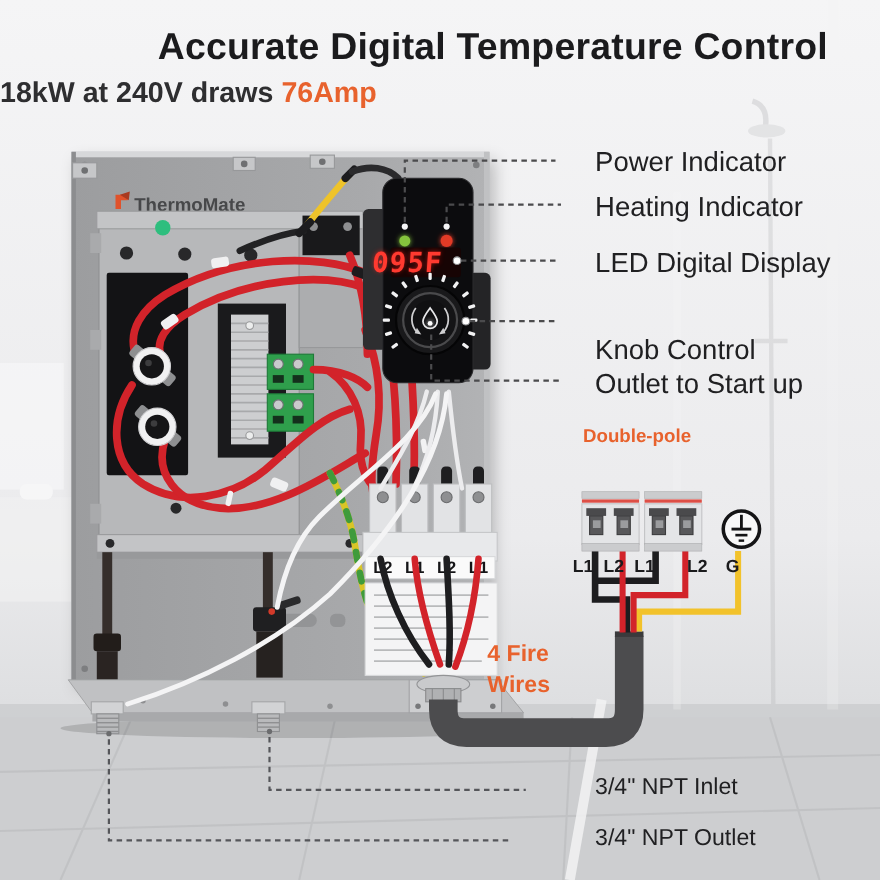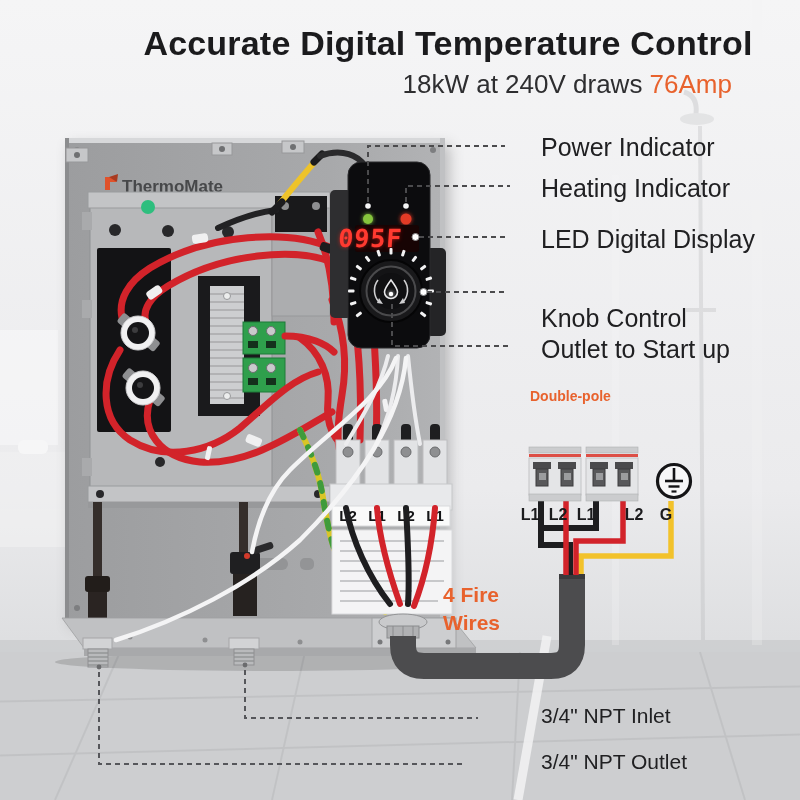--- a/index.html
+++ b/index.html
@@ -2,26 +2,26 @@
 <html><head>
 <meta charset="utf-8">
 <style>
   html,body{margin:0;padding:0;}
   body{width:800px;height:800px;position:relative;overflow:hidden;
        font-family:"Liberation Sans",sans-serif;background:#efeff1;}
   .stage{position:absolute;inset:0;width:800px;height:800px;}
   .txt{position:absolute;white-space:nowrap;}
   .title{top:24px;left:0;width:800px;text-align:center;font-size:34px;font-weight:800;
          color:#1b1b1d;letter-spacing:.2px;padding-left:48px;}
-  .subtitle{top:69px;left:0;width:732px;text-align:right;font-size:26px;font-weight:400;color:#2e2e30;}
+  .subtitle{top:69px;left:0;width:732px;text-align:left;font-size:26px;font-weight:700;color:#2e2e30;}
   .subtitle .hl{color:#E8622D;}
   .callout{left:541px;font-size:25px;color:#202022;}
   .co-power{top:133px;} .co-heating{top:174px;} .co-display{top:225px;}
   .co-knob{top:280px;margin-top:24px;} .co-start{top:335px;}
-  .breaker-heading{left:530px;top:383px;font-size:14px;line-height:27px;font-weight:600;color:#E8622D;}
+  .breaker-heading{left:530px;top:383px;font-size:17px;line-height:27px;font-weight:600;color:#E8622D;}
   .fire-wires{left:443px;top:581px;font-size:21px;line-height:28px;font-weight:600;color:#E8622D;}
   .inlet{left:541px;top:704px;font-size:21px;color:#202022;}
   .outlet{left:541px;top:750px;font-size:21px;color:#202022;}
 </style>
 </head>
 <body>
 
 <svg class="stage" viewBox="0 0 800 800" xmlns="http://www.w3.org/2000/svg">
   <defs>
     <linearGradient id="wall" x1="0" y1="0" x2="0" y2="1">

